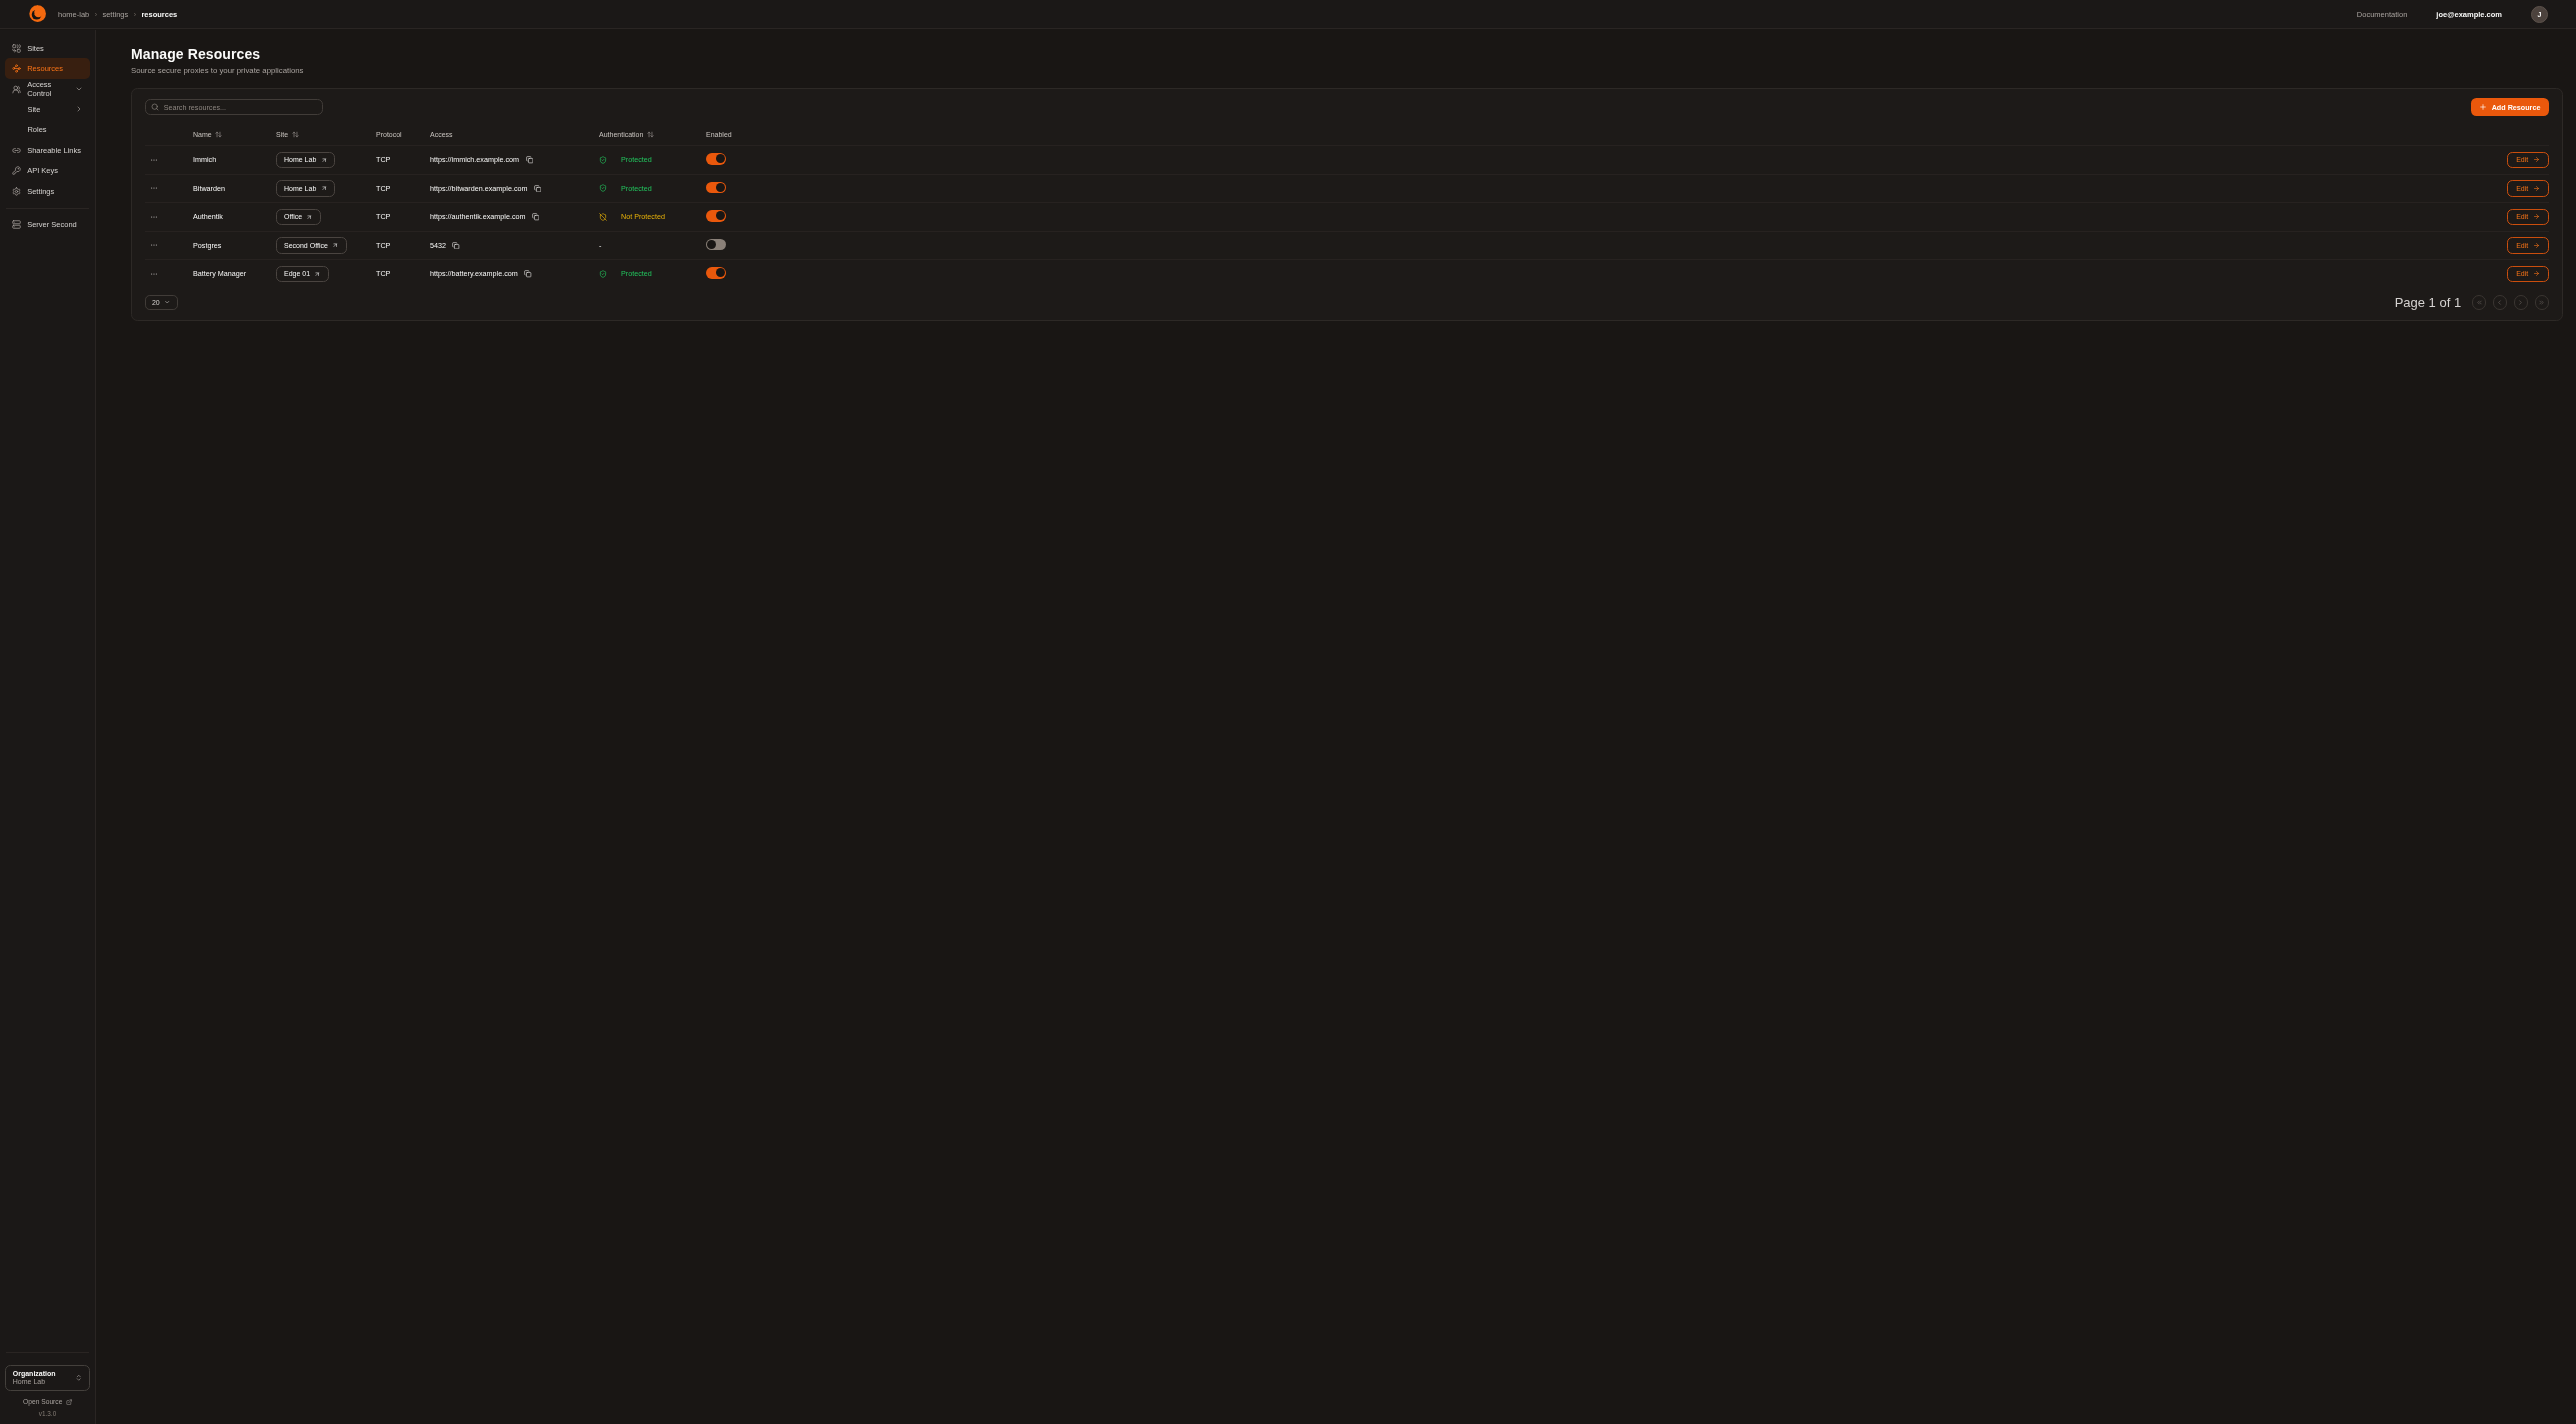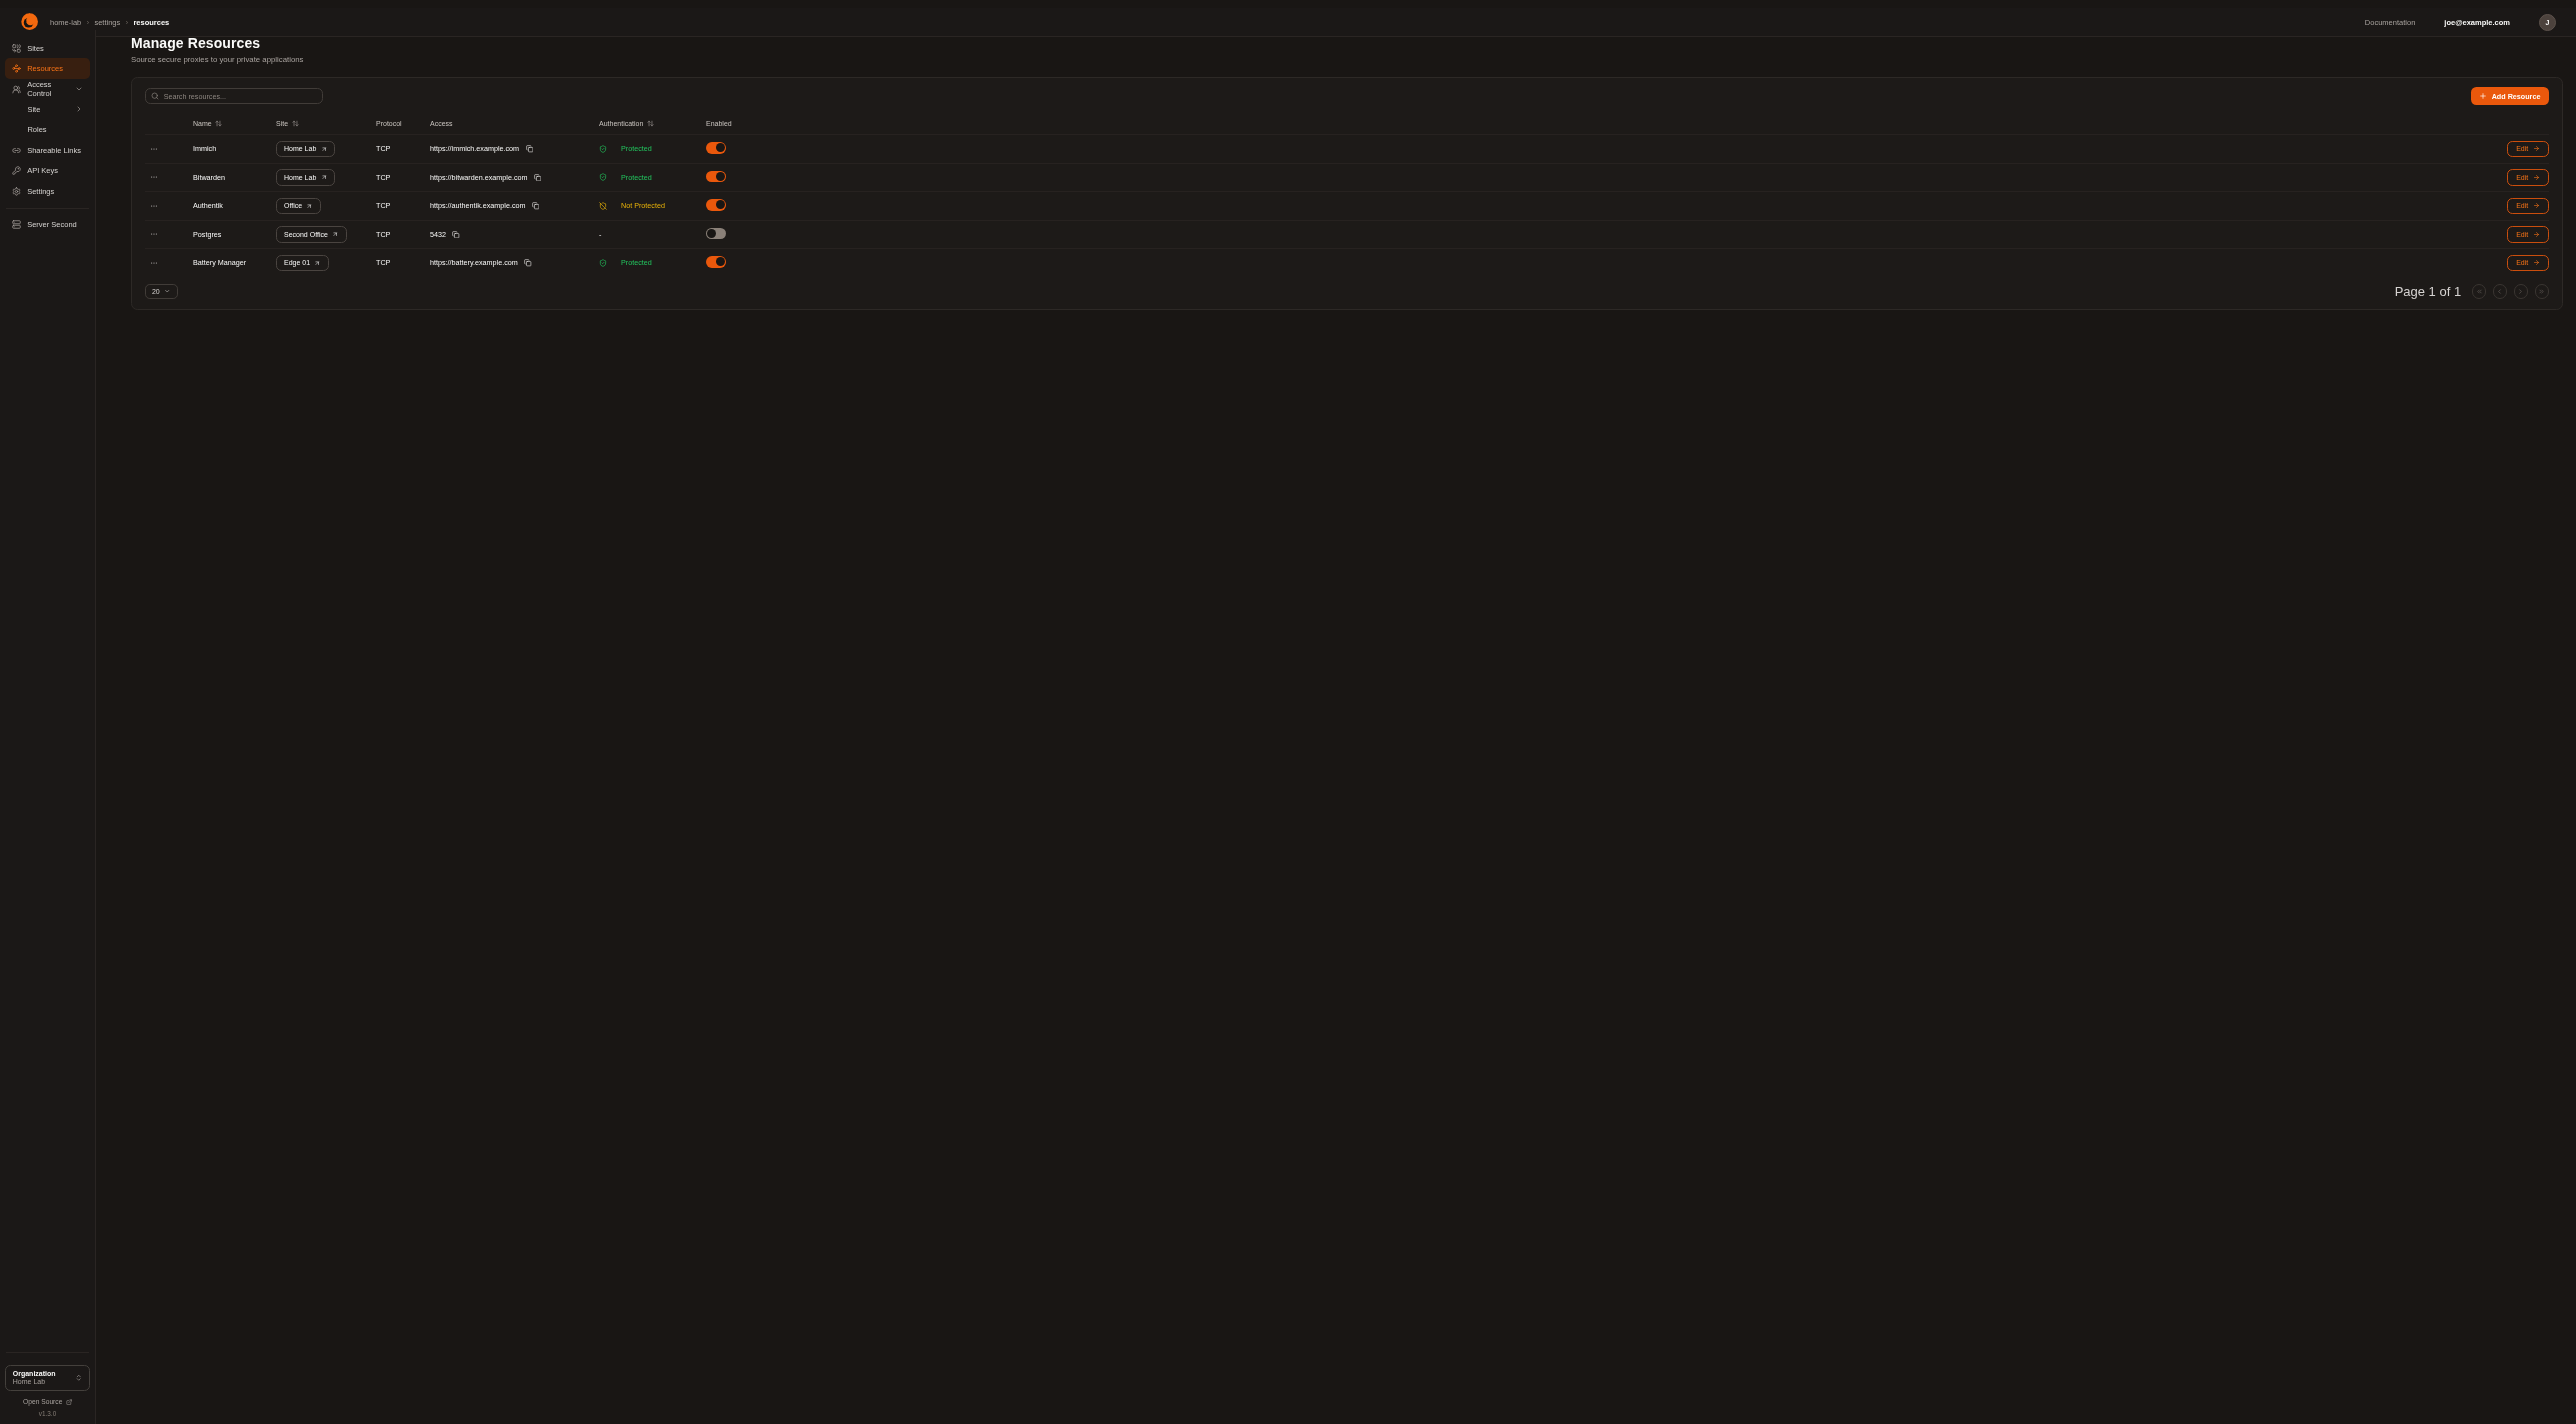--- a/index.html
+++ b/index.html
@@ -8,23 +8,23 @@
     background:#191614;
     color:#fafaf9;
     font-family:"Liberation Sans","DejaVu Sans",sans-serif;
     font-size:7.5px;
     overflow:hidden;
   }
   svg { display:block; }
 
   
   .topbar{
-    position:absolute; top:8px; left:0; right:0; height:29px;
+    position:absolute; top:0; left:0; right:0; height:29px;
     background:#1b1817; border-bottom:0.5px solid #2a2523;
-    display:flex; align-items:center; padding:0 20px; gap:7.5px;
+    display:flex; align-items:center; padding:0 28px; gap:7.5px;
   }
   .logo{ width:19.3px; height:19.3px; flex:0 0 auto; }
   .crumbs{ display:flex; align-items:center; gap:5.4px; margin-left:3.2px; }
   .crumb{ color:#a8a29e; cursor:pointer; }
   .crumb-sep{ color:#6f6862; font-size:7px; }
   .crumb.current{ color:#fafaf9; font-weight:700; }
   .topbar-right{ margin-left:auto; display:flex; align-items:center; gap:29px; }
   .doc-link{ color:#a8a29e; cursor:pointer; }
   .user-email{ color:#fafaf9; font-weight:700; }
   .avatar{
@@ -63,21 +63,21 @@
   .org-label{ font-size:7px; font-weight:700; color:#fafaf9; }
   .org-value{ font-size:7px; color:#a8a29e; }
   .org-chev{ margin-left:auto; color:#a8a29e; }
   .open-source{
     margin-top:7.5px; display:flex; align-items:center; justify-content:center; gap:3.2px;
     color:#a8a29e; font-size:6.7px; cursor:pointer;
   }
   .version{ margin-top:4.3px; text-align:center; color:#857d76; font-size:6.4px; }
 
   
-  .main{ position:absolute; top:29.5px; left:118px; right:0; bottom:0; padding:5px 13px 0 13px; }
+  .main{ position:absolute; top:29.5px; left:118px; right:0; bottom:0; padding:16px 13px 0 13px; }
   .page-title{ font-size:14px; font-weight:700; letter-spacing:0.1px; }
   .page-subtitle{ margin-top:4.3px; color:#a8a29e; font-size:7.8px; }
 
   .card{
     margin-top:13px; background:#1d1a18;
     border:0.5px solid #2d2926; border-radius:6.4px;
     padding:9.7px 13px 9.7px 13px;
   }
   .card-toolbar{ display:flex; align-items:center; justify-content:space-between; }
   .search-wrap{

